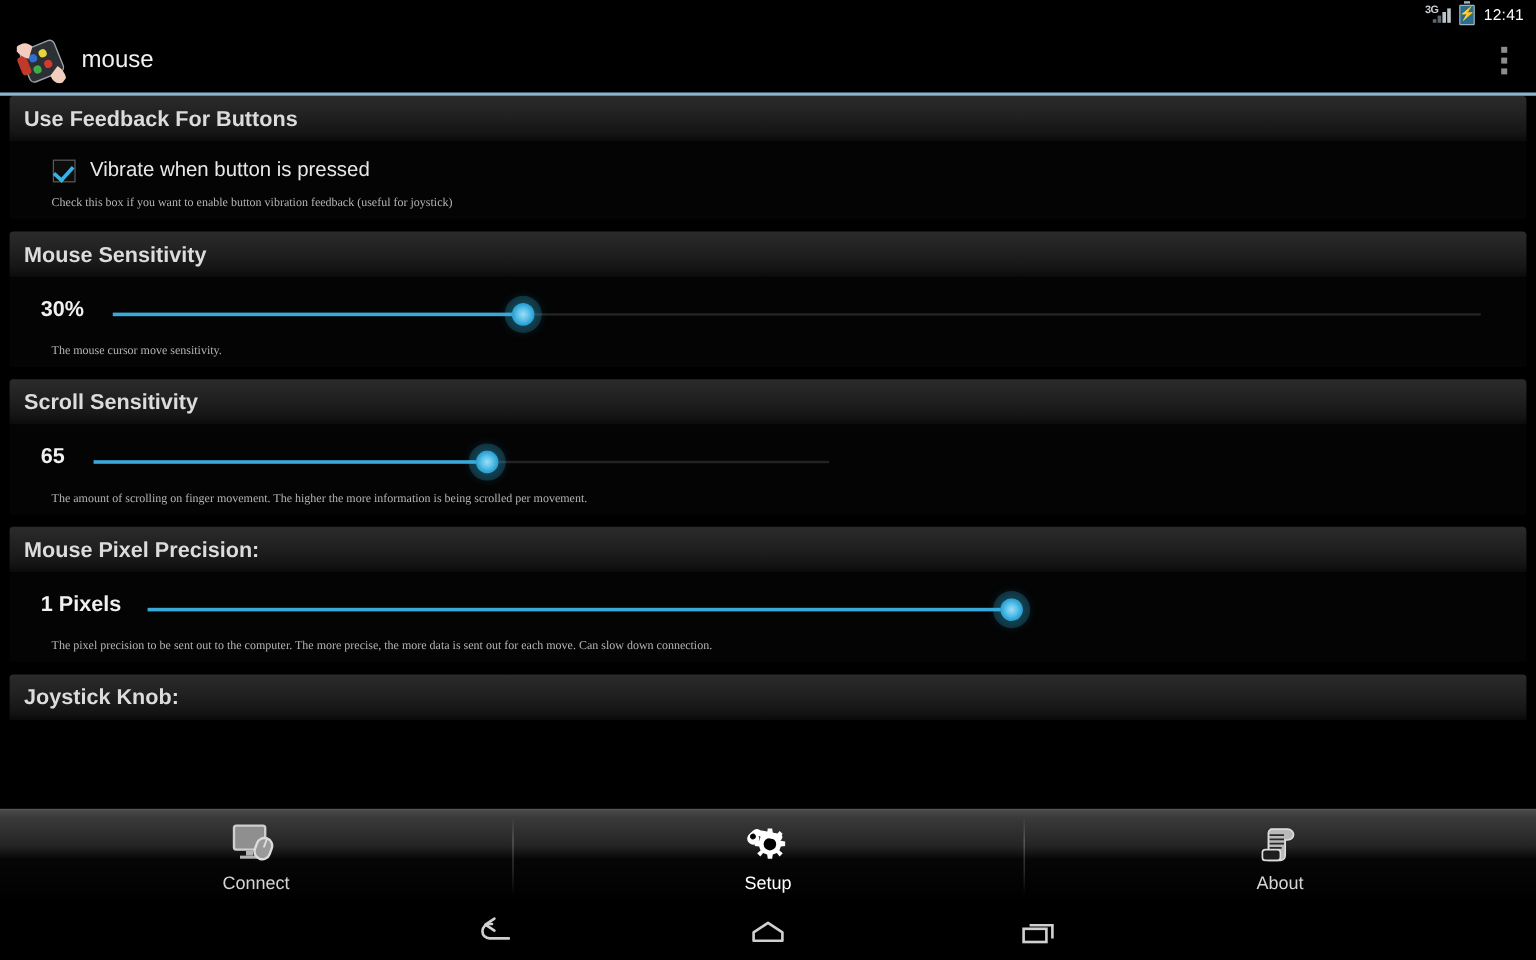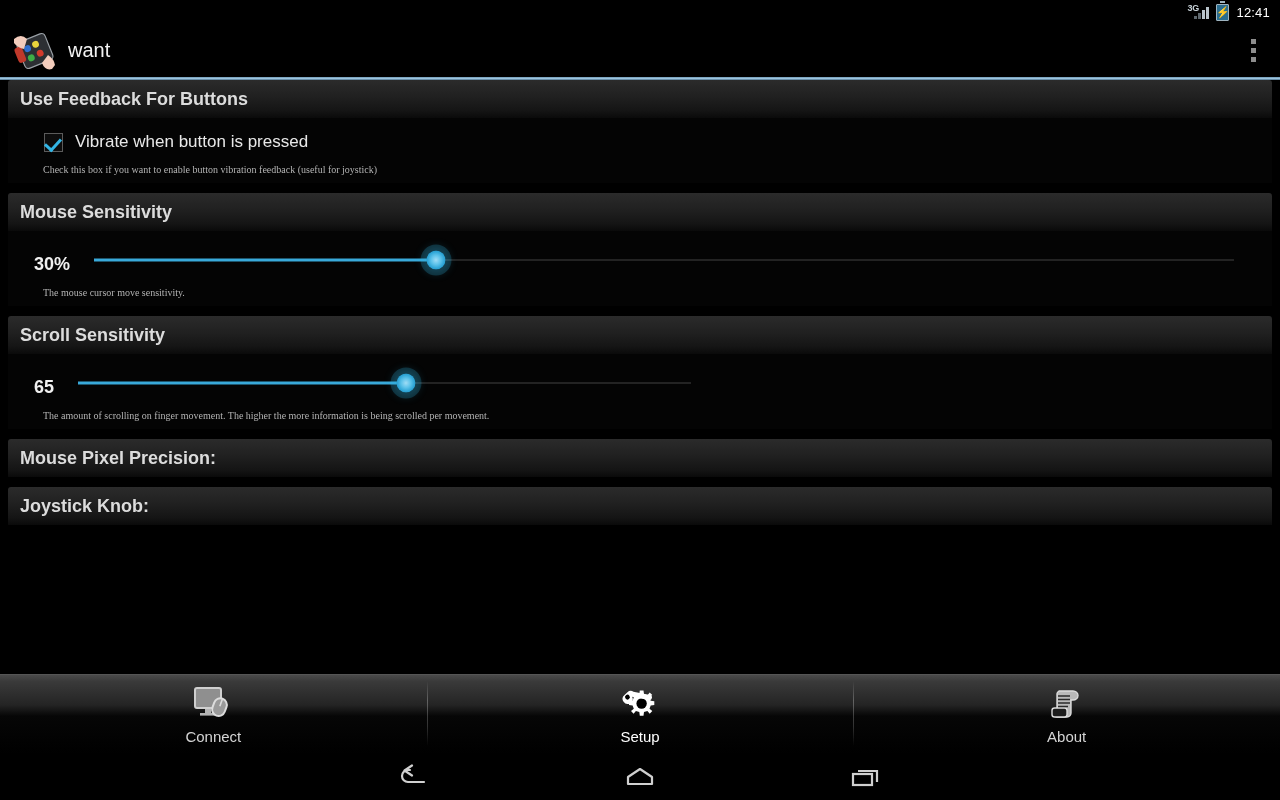--- a/index.html
+++ b/index.html
@@ -80,21 +80,21 @@
     position: relative; flex: none;
   }
   .cb.checked:after {
     content: ""; position: absolute; left: 3px; top: 1px;
     width: 7px; height: 13px; border: solid #33b5e5; border-width: 0 3px 3px 0;
     transform: rotate(42deg);
   }
   .checkrow label { color: #e8e8e8; font-size: 17px; margin-left: 12px; }
   .summary { color: #b4b4b4; font-size: 10px; padding: 12px 0 0 35px; font-family: Liberation Serif, serif; }
 
-  .sliderrow { display: flex; align-items: flex-end; padding: 16px 0 0 0; height: 44px; }
+  .sliderrow { display: flex; align-items: flex-start; padding: 16px 0 0 0; height: 44px; }
   .slider-val {
     color: #f0f0f0; font-size: 18px; font-weight: bold;
     padding-left: 26px; white-space: nowrap;
   }
   .track-wrap { position: relative; height: 30px; display: flex; align-items: center; }
   .track-bg { position: absolute; height: 2px; background: #232323; left: 0; top: 50%; transform: translateY(-50%); }
   .track-fill { position: absolute; height: 3px; background: #39a9da; left: 0; top: 50%; transform: translateY(-50%); }
   .thumb {
     position: absolute; width: 19px; height: 19px; border-radius: 50%;
     background: radial-gradient(circle at 50% 50%, #9fdcf5 0%, #5ec3ea 34%, #2ea5d6 62%, #1d89b8 100%);
@@ -156,21 +156,21 @@
           <circle cx="17" cy="17" r="3.4" fill="#2f6fd0"></circle>
           <circle cx="26" cy="16" r="3.4" fill="#e8d43c"></circle>
           <circle cx="17" cy="27" r="3.4" fill="#3fae46"></circle>
           <circle cx="27" cy="26" r="3.4" fill="#d33a2c"></circle>
           <rect x="4" y="12" width="8" height="16" rx="3" fill="#c0392b"></rect>
         </g>
         <path d="M2 10 Q9 4 15 10 L12 20 Q6 19 2 14 Z" fill="#f3cdbd"></path>
         <path d="M40 40 Q33 42 30 34 L36 26 Q42 30 43 36 Z" fill="#f3cdbd"></path>
       </svg>
     </div>
-    <div class="app-title">want</div>
+    <div class="app-title">mouse</div>
     <div class="overflow">
         <i></i>
         <i></i>
         <i></i>
       </div>
   </div>
   <div class="appbar-rule"></div>
 
   <div class="content">
 
@@ -220,20 +220,31 @@
           </div>
         </div>
         <div class="summary">The amount of scrolling on finger movement. The higher the more information is being scrolled per movement.</div>
       </div>
     </div>
     <div class="sep"></div>
 
     <div>
       <div class="section-header">
         <span>Mouse Pixel Precision:</span>
+      </div>
+      <div class="section-body">
+        <div class="sliderrow">
+          <div class="slider-val">1 Pixels</div>
+          <div class="track-wrap" style="width:720px; margin-left:22px;">
+            <div class="track-bg" style="width:720px;"></div>
+            <div class="track-fill" style="width:720px;"></div>
+            <div class="thumb" style="left:720px;"></div>
+          </div>
+        </div>
+        <div class="summary">The pixel precision to be sent out to the computer. The more precise, the more data is sent out for each move. Can slow down connection.</div>
       </div>
     </div>
     <div class="sep"></div>
 
     <div>
       <div class="section-header">
         <span>Joystick Knob:</span>
       </div>
     </div>
 

